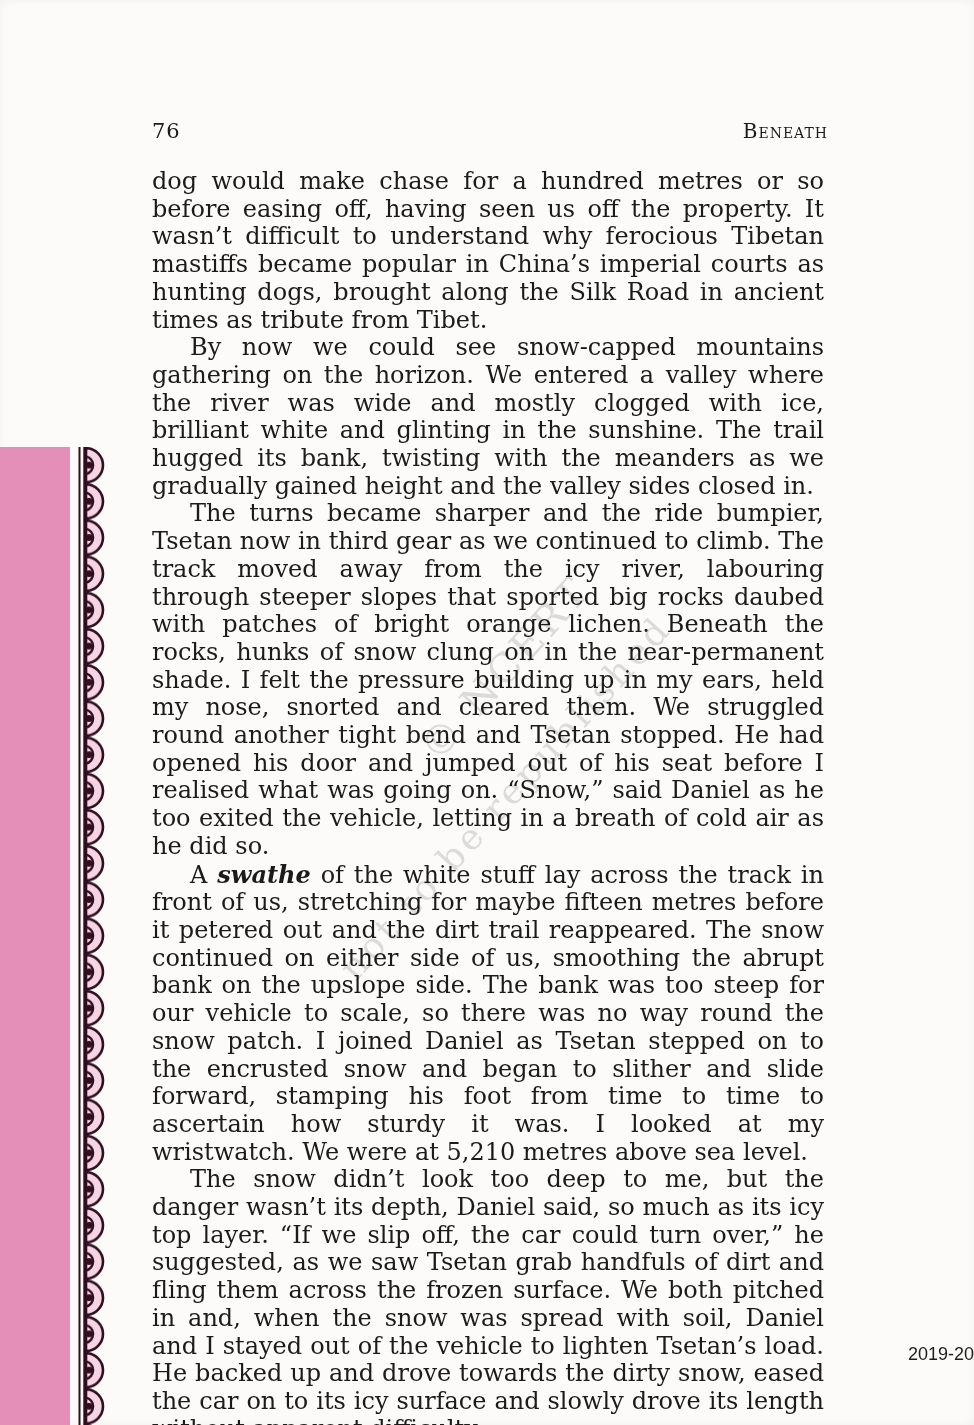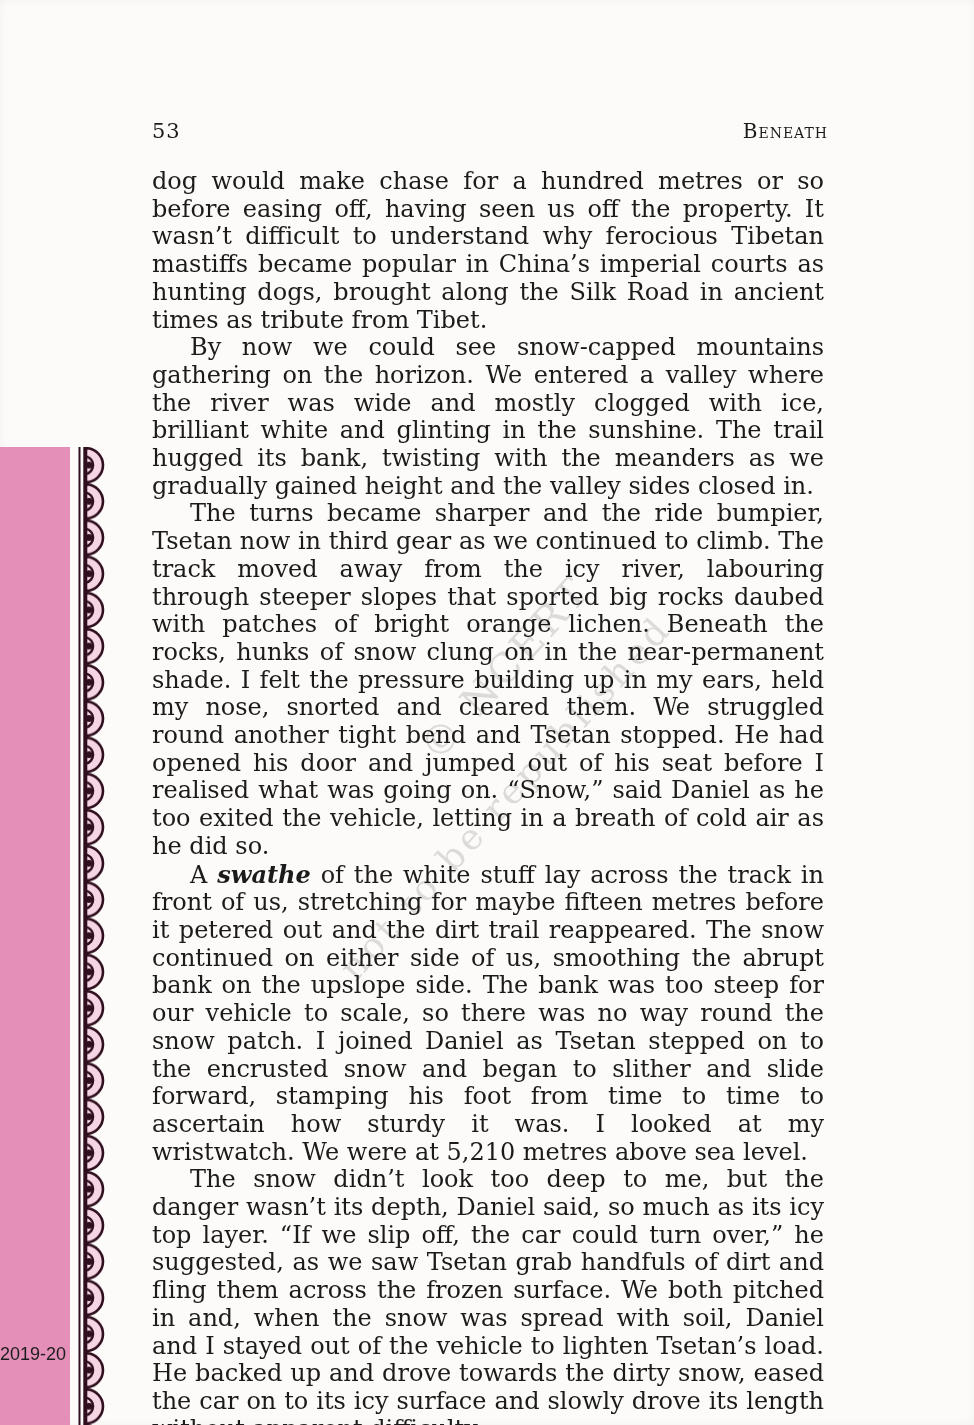--- a/index.html
+++ b/index.html
@@ -40,21 +40,21 @@
     color:#b3adb1;opacity:0.42;
     white-space:nowrap;letter-spacing:4px;
     transform:translate(-50%,-50%) rotate(-48deg);
     pointer-events:none;
   }
   .wm1{left:505px;top:668px;font-size:40px;}
   .wm2{left:505px;top:798px;font-size:36px;}
   
   .footer{
     position:absolute;left:0;top:1344px;width:974px;
-    text-align:left;
+    text-align:right;
     font-family:"Liberation Sans","DejaVu Sans",sans-serif;
     font-size:18px;color:#1d1d1d;
   }
 </style>
 </head>
 <body>
 
 <div class="page">
 
   <div class="pink-band"></div>
@@ -66,21 +66,21 @@
         <path d="M10,9.4 A9,9 0 0 1 10,27" fill="none" stroke="#2f0e1d" stroke-width="2.4"></path>
         <circle cx="13" cy="18.1" r="3.5" fill="#2f0e1d"></circle>
       </pattern>
     </defs>
     <line x1="3.5" y1="0" x2="3.5" y2="978" stroke="#2f0e1d" stroke-width="2"></line>
     <line x1="8.5" y1="0" x2="8.5" y2="978" stroke="#2f0e1d" stroke-width="2.4"></line>
     <rect x="0" y="0" width="46" height="978" fill="url(#lace-pat)"></rect>
   </svg>
 
   <div class="header">
-    <span class="pagenum">53</span>
+    <span class="pagenum">76</span>
     <span class="runhead">Beneath</span>
   </div>
 
   <div class="wm wm1">© NCERT</div>
   <div class="wm wm2">not to be republished</div>
 
   <main class="text-block">
     <p class="para">dog would make chase for a hundred metres or so before easing off, having seen us off the property. It wasn’t difficult to understand why ferocious Tibetan mastiffs became popular in China’s imperial courts as hunting dogs, brought along the Silk Road in ancient times as tribute from Tibet.</p>
     <p class="para indent">By now we could see snow-capped mountains gathering on the horizon. We entered a valley where the river was wide and mostly clogged with ice, brilliant white and glinting in the sunshine. The trail hugged its bank, twisting with the meanders as we gradually gained height and the valley sides closed in.</p>
     <p class="para indent">The turns became sharper and the ride bumpier, Tsetan now in third gear as we continued to climb. The track moved away from the icy river, labouring through steeper slopes that sported big rocks daubed with patches of bright orange lichen. Beneath the rocks, hunks of snow clung on in the near-permanent shade. I felt the pressure building up in my ears, held my nose, snorted and cleared them. We struggled round another tight bend and Tsetan stopped. He had opened his door and jumped out of his seat before I realised what was going on. “Snow,” said Daniel as he too exited the vehicle, letting in a breath of cold air as he did so.</p>

